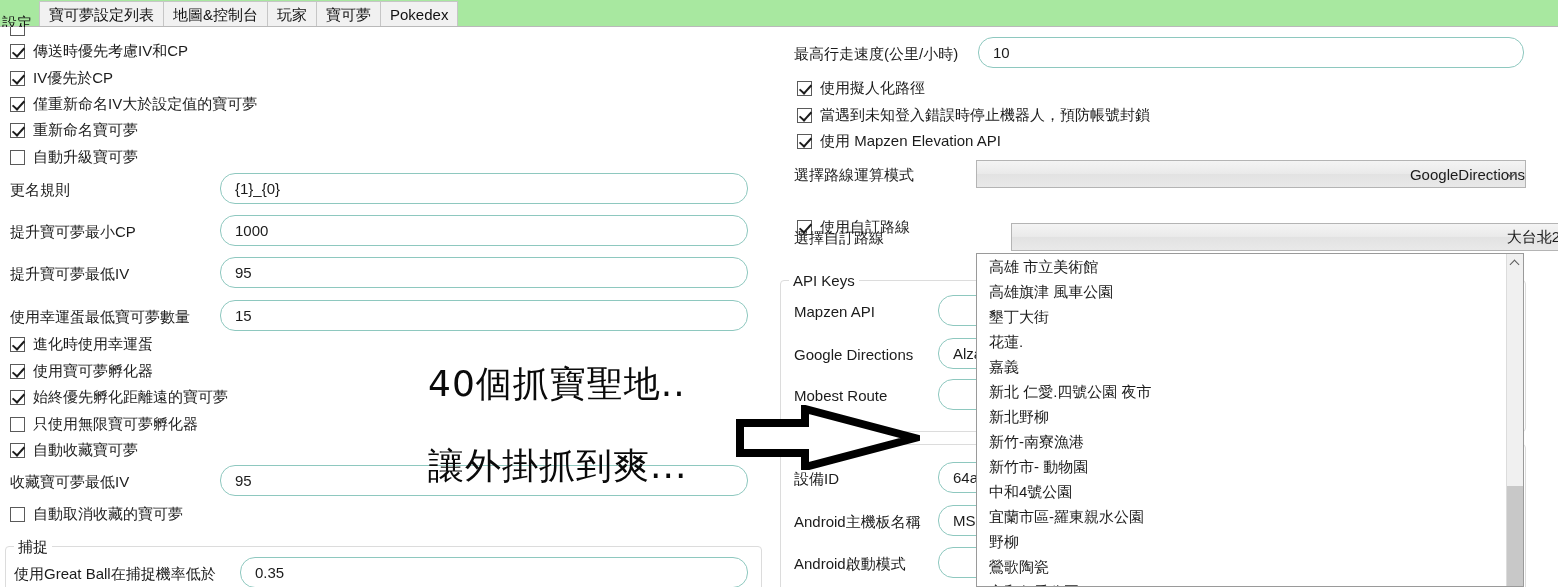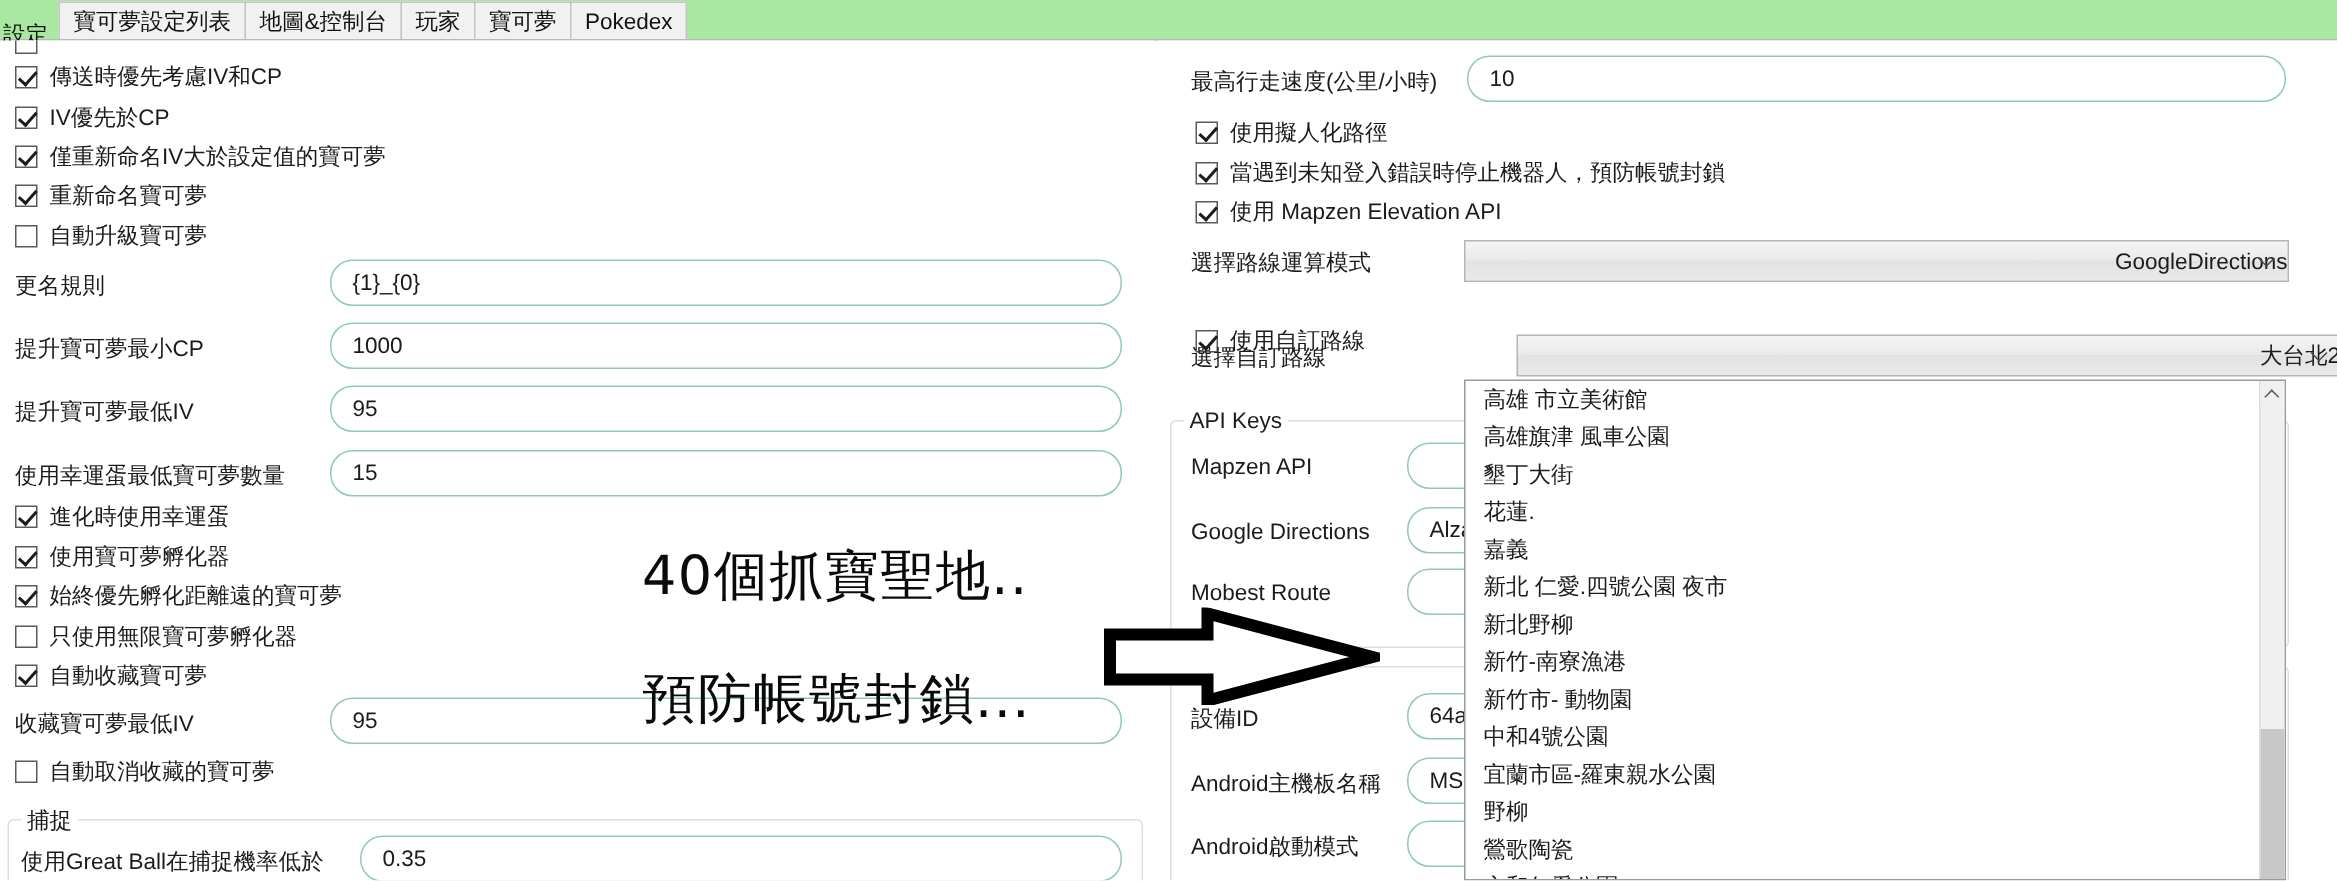--- a/index.html
+++ b/index.html
@@ -25,21 +25,21 @@
     height:25px; line-height:25px;
     padding:0 9px;
     background:#f1f1f1;
     border:1px solid #c6c6c6;
     border-bottom:none;
     margin-right:-1px;
     font-size:15px;
     color:#111;
     white-space:nowrap;
   }
-  .tab.first{ background:transparent;border:none;padding:10px 8px 0 2px; }
+  .tab.first{ background:transparent;border:none;padding:10px 8px 0 2px;font-family:Liberation Serif, serif; }
 
   
   #leftpanel{
     position:absolute; left:0; top:27px; width:770px; height:560px;
     background:#fff;
     overflow:hidden;
   }
   #rightpanel{
     position:absolute; left:772px; top:27px; width:786px; height:560px;
     background:#fff;
@@ -337,17 +337,17 @@
     <div class="dd-item">鶯歌陶瓷</div>
     <div class="dd-item">永和仁愛公園</div>
   </div>
   <div id="ddscroll">
     <div class="arrowup"></div>
     <div id="ddthumb" style="top:232px;height:102px;"></div>
   </div>
 </div>
 
 <div class="overlaytext" style="left:428px; top:360px;">40個抓寶聖地..</div>
-<div class="overlaytext" style="left:428px; top:442px;">預防帳號封鎖...</div>
+<div class="overlaytext" style="left:428px; top:442px;">讓外掛抓到爽...</div>
 
 <svg id="arrow" viewBox="0 0 185 65">
   <polygon points="5,18 70,18 70,4 180,33 70,62 70,48 5,48" fill="#ffffff" stroke="#000000" stroke-width="8" stroke-linejoin="miter"></polygon>
 </svg>
 
 </body></html>

